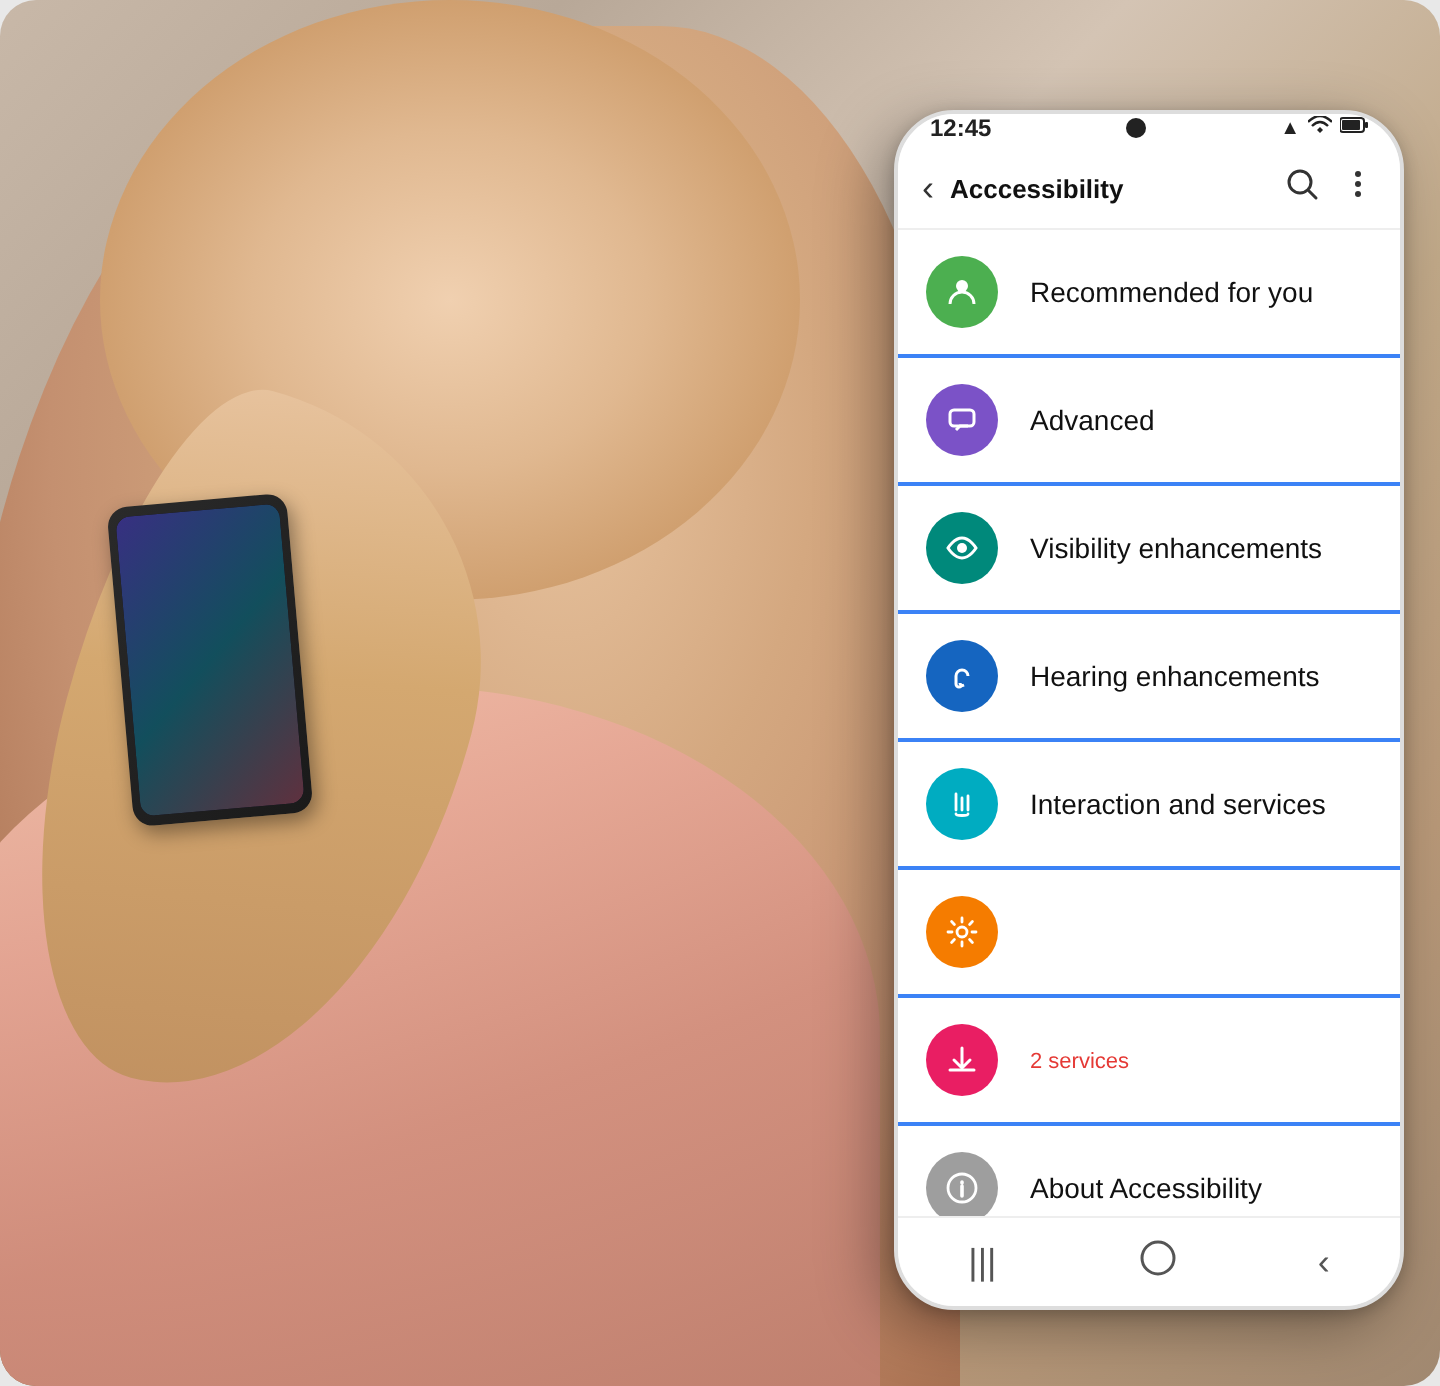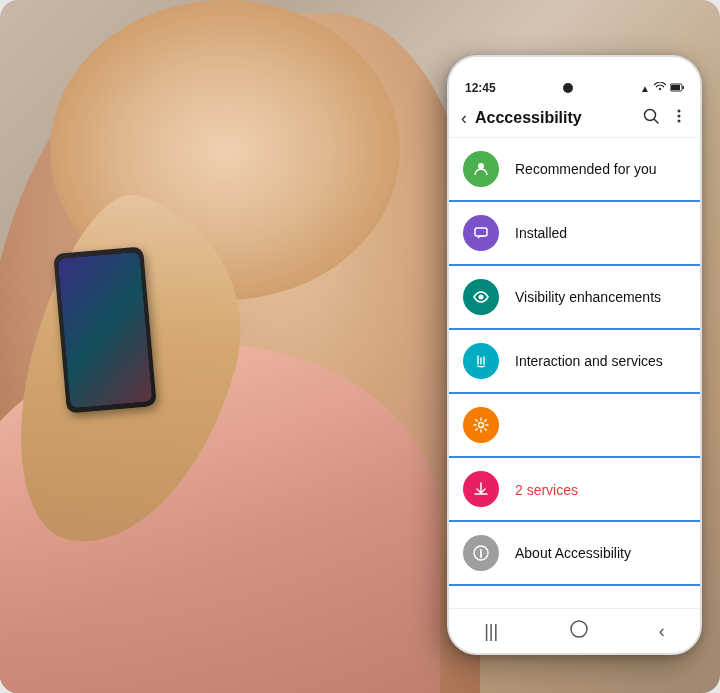--- a/index.html
+++ b/index.html
@@ -35,21 +35,21 @@
       box-shadow: -8px 8px 30px rgba(0,0,0,0.35), 0 2px 8px rgba(0,0,0,0.2);
       overflow: hidden;
       border: 2px solid #ddd;
     }
 
     
     .status-bar {
       display: flex;
       justify-content: space-between;
       align-items: center;
-      padding: 24px 16px 4px;
+      padding: 0 16px 4px;
       background: #fff;
       font-size: 11px;
       font-weight: 600;
       color: #222;
     }
 
     .status-bar .time {
       font-size: 12px;
       font-weight: 700;
     }
@@ -82,21 +82,21 @@
 
     .back-btn {
       font-size: 18px;
       color: #333;
       margin-right: 8px;
       cursor: pointer;
     }
 
     .page-title {
       flex: 1;
-      font-size: 16px;
+      font-size: 13px;
       font-weight: 700;
       color: #111;
     }
 
     .top-bar-icons {
       display: flex;
       gap: 10px;
       color: #333;
       font-size: 16px;
     }
@@ -142,21 +142,21 @@
       flex: 1;
     }
 
     .menu-label {
       font-size: 14px;
       color: #111;
       font-weight: 400;
     }
 
     .menu-sub {
-      font-size: 14px;
+      font-size: 11px;
       color: #E53935;
       margin-top: 1px;
     }
 
     
     .bottom-nav {
       position: absolute;
       bottom: 0;
       left: 0; right: 0;
       height: 45px;
@@ -325,33 +325,45 @@
       </div>
     </div>
       <div class="menu-item">
       <div class="menu-icon icon-purple">
         <svg width="18" height="18" viewBox="0 0 18 18" fill="none">
             <rect x="3" y="4" width="12" height="8" rx="2" stroke="white" stroke-width="1.5" fill="none"></rect>
             <path d="M6 14l2-2h4" stroke="white" stroke-width="1.5" fill="none"></path>
           </svg>
       </div>
       <div class="menu-text">
-        <div class="menu-label">Installed</div>
+        <div class="menu-label">Advanced</div>
 
       </div>
     </div>
       <div class="menu-item">
       <div class="menu-icon icon-teal">
         <svg width="18" height="18" viewBox="0 0 18 18" fill="none">
             <path d="M2 9s3-5 7-5 7 5 7 5-3 5-7 5-7-5-7-5z" stroke="white" stroke-width="1.5" fill="none"></path>
             <circle cx="9" cy="9" r="2.5" fill="white"></circle>
           </svg>
       </div>
       <div class="menu-text">
         <div class="menu-label">Visibility enhancements</div>
+
+      </div>
+    </div>
+      <div class="menu-item">
+      <div class="menu-icon icon-blue">
+        <svg width="18" height="18" viewBox="0 0 18 18" fill="none">
+            <path d="M12 9a3 3 0 0 0-6 0v4a1.5 1.5 0 0 0 3 0" stroke="white" stroke-width="1.5" fill="none"></path>
+            <path d="M8 12.5c0 1 1 1.5 2 1" stroke="white" stroke-width="1.5" fill="none"></path>
+          </svg>
+      </div>
+      <div class="menu-text">
+        <div class="menu-label">Hearing enhancements</div>
 
       </div>
     </div>
       <div class="menu-item">
       <div class="menu-icon icon-cyan">
         <svg width="18" height="18" viewBox="0 0 18 18" fill="none">
             <path d="M6 4v8M9 6v6M12 5v7M6 14c0 1 6 1 6 0" stroke="white" stroke-width="1.4" stroke-linecap="round" fill="none"></path>
           </svg>
       </div>
       <div class="menu-text">

